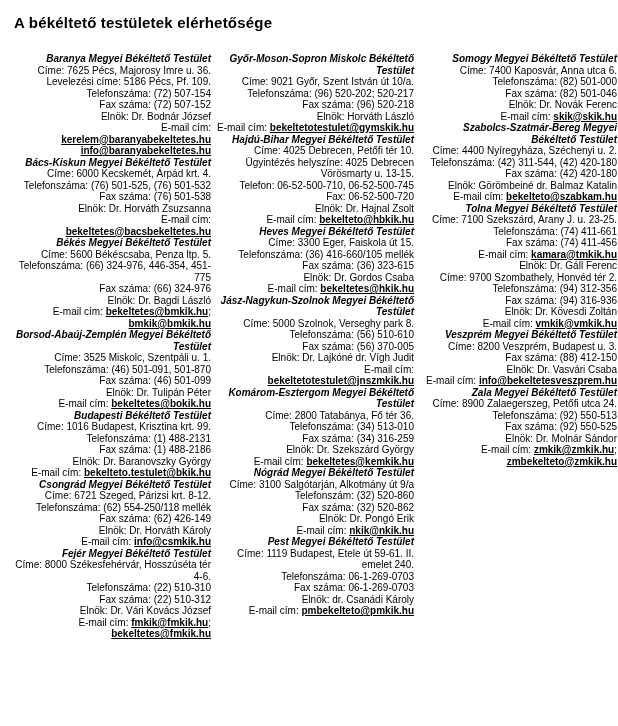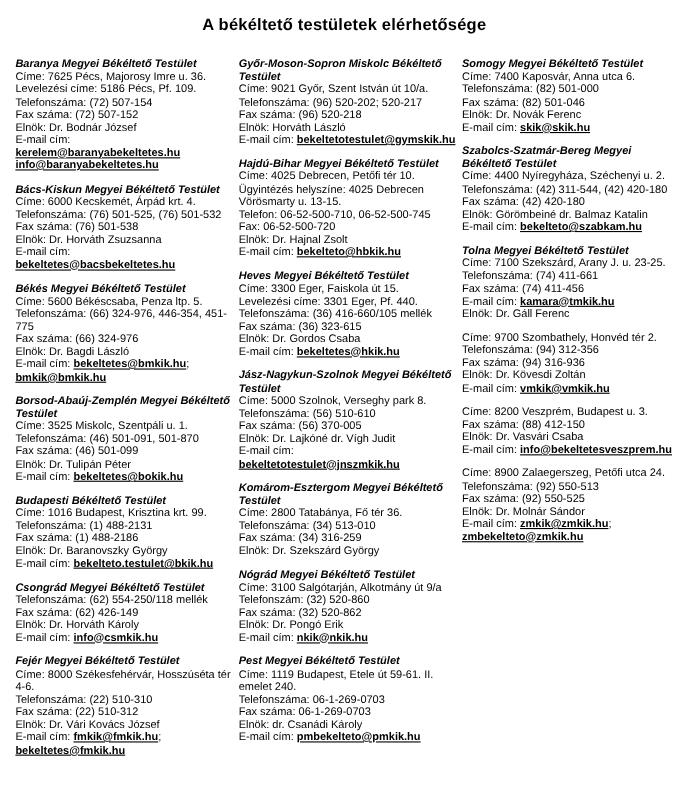--- a/index.html
+++ b/index.html
@@ -12,37 +12,36 @@
   }
   .page {
     box-sizing: border-box;
     width: 618px;
     height: 726px;
     padding: 12px 6px 8px 14px;
   }
   .page-title {
     font-size: 15px;
     font-weight: bold;
-    text-align: center;
     margin: 2px 0 22px 0;
     letter-spacing: 0.2px;
   }
   .columns {
     display: flex;
     gap: 6px;
     align-items: flex-start;
   }
   .column {
     flex: 0 0 197px;
     width: 197px;
   }
   .entry {
     font-size: 10px;
     line-height: 11.5px;
-    margin-bottom: 10px;
+    text-align: right;
   }
   .entry-name {
     font-weight: bold;
     font-style: italic;
   }
   .entry-line { }
   .email-link {
     font-weight: bold;
     text-decoration: underline;
     color: #000000;
@@ -91,20 +90,21 @@
         <div class="entry">
           <div class="entry-name">Budapesti Békéltető Testület</div>
           <div class="entry-line">Címe: 1016 Budapest, Krisztina krt. 99.</div>
           <div class="entry-line">Telefonszáma: (1) 488-2131</div>
           <div class="entry-line">Fax száma: (1) 488-2186</div>
           <div class="entry-line">Elnök: Dr. Baranovszky György</div>
           <div class="entry-line"><span>E-mail cím: </span><a class="email-link" href="mailto:bekelteto.testulet@bkik.hu">bekelteto.testulet@bkik.hu</a></div>
         </div>
         <div class="entry">
           <div class="entry-name">Csongrád Megyei Békéltető Testület</div>
+          <div class="entry-line">Címe: 6721 Szeged, Párizsi krt. 8-12.</div>
           <div class="entry-line">Telefonszáma: (62) 554-250/118 mellék</div>
           <div class="entry-line">Fax száma: (62) 426-149</div>
           <div class="entry-line">Elnök: Dr. Horváth Károly</div>
           <div class="entry-line"><span>E-mail cím: </span><a class="email-link" href="mailto:info@csmkik.hu">info@csmkik.hu</a></div>
         </div>
         <div class="entry">
           <div class="entry-name">Fejér Megyei Békéltető Testület</div>
           <div class="entry-line">Címe: 8000 Székesfehérvár, Hosszúséta tér 4-6.</div>
           <div class="entry-line">Telefonszáma: (22) 510-310</div>
           <div class="entry-line">Fax száma: (22) 510-312</div>
@@ -126,40 +126,40 @@
           <div class="entry-line">Címe: 4025 Debrecen, Petőfi tér 10.</div>
           <div class="entry-line">Ügyintézés helyszíne: 4025 Debrecen Vörösmarty u. 13-15.</div>
           <div class="entry-line">Telefon: 06-52-500-710, 06-52-500-745</div>
           <div class="entry-line">Fax: 06-52-500-720</div>
           <div class="entry-line">Elnök: Dr. Hajnal Zsolt</div>
           <div class="entry-line"><span>E-mail cím: </span><a class="email-link" href="mailto:bekelteto@hbkik.hu">bekelteto@hbkik.hu</a></div>
         </div>
         <div class="entry">
           <div class="entry-name">Heves Megyei Békéltető Testület</div>
           <div class="entry-line">Címe: 3300 Eger, Faiskola út 15.</div>
-          <div class="entry-line">Levelezési címe: 3301 Eger, Pf. 440.</div>
           <div class="entry-line">Telefonszáma: (36) 416-660/105 mellék</div>
           <div class="entry-line">Fax száma: (36) 323-615</div>
           <div class="entry-line">Elnök: Dr. Gordos Csaba</div>
           <div class="entry-line"><span>E-mail cím: </span><a class="email-link" href="mailto:bekeltetes@hkik.hu">bekeltetes@hkik.hu</a></div>
         </div>
         <div class="entry">
           <div class="entry-name">Jász-Nagykun-Szolnok Megyei Békéltető Testület</div>
           <div class="entry-line">Címe: 5000 Szolnok, Verseghy park 8.</div>
           <div class="entry-line">Telefonszáma: (56) 510-610</div>
           <div class="entry-line">Fax száma: (56) 370-005</div>
           <div class="entry-line">Elnök: Dr. Lajkóné dr. Vígh Judit</div>
           <div class="entry-line"><span>E-mail cím: </span><a class="email-link" href="mailto:bekeltetotestulet@jnszmkik.hu">bekeltetotestulet@jnszmkik.hu</a></div>
         </div>
         <div class="entry">
           <div class="entry-name">Komárom-Esztergom Megyei Békéltető Testület</div>
           <div class="entry-line">Címe: 2800 Tatabánya, Fő tér 36.</div>
           <div class="entry-line">Telefonszáma: (34) 513-010</div>
           <div class="entry-line">Fax száma: (34) 316-259</div>
           <div class="entry-line">Elnök: Dr. Szekszárd György</div>
+          <div class="entry-line"><span>E-mail cím: </span><a class="email-link" href="mailto:bekeltetes@kemkik.hu">bekeltetes@kemkik.hu</a></div>
         </div>
         <div class="entry">
           <div class="entry-name">Nógrád Megyei Békéltető Testület</div>
           <div class="entry-line">Címe: 3100 Salgótarján, Alkotmány út 9/a</div>
           <div class="entry-line">Telefonszám: (32) 520-860</div>
           <div class="entry-line">Fax száma: (32) 520-862</div>
           <div class="entry-line">Elnök: Dr. Pongó Erik</div>
           <div class="entry-line"><span>E-mail cím: </span><a class="email-link" href="mailto:nkik@nkik.hu">nkik@nkik.hu</a></div>
         </div>
         <div class="entry">
@@ -197,26 +197,28 @@
           <div class="entry-line">Elnök: Dr. Gáll Ferenc</div>
         </div>
         <div class="entry">
           <div class="entry-line">Címe: 9700 Szombathely, Honvéd tér 2.</div>
           <div class="entry-line">Telefonszáma: (94) 312-356</div>
           <div class="entry-line">Fax száma: (94) 316-936</div>
           <div class="entry-line">Elnök: Dr. Kövesdi Zoltán</div>
           <div class="entry-line"><span>E-mail cím: </span><a class="email-link" href="mailto:vmkik@vmkik.hu">vmkik@vmkik.hu</a></div>
         </div>
         <div class="entry">
+          <div class="entry-name">Veszprém Megyei Békéltető Testület</div>
           <div class="entry-line">Címe: 8200 Veszprém, Budapest u. 3.</div>
           <div class="entry-line">Fax száma: (88) 412-150</div>
           <div class="entry-line">Elnök: Dr. Vasvári Csaba</div>
           <div class="entry-line"><span>E-mail cím: </span><a class="email-link" href="mailto:info@bekeltetesveszprem.hu">info@bekeltetesveszprem.hu</a></div>
         </div>
         <div class="entry">
+          <div class="entry-name">Zala Megyei Békéltető Testület</div>
           <div class="entry-line">Címe: 8900 Zalaegerszeg, Petőfi utca 24.</div>
           <div class="entry-line">Telefonszáma: (92) 550-513</div>
           <div class="entry-line">Fax száma: (92) 550-525</div>
           <div class="entry-line">Elnök: Dr. Molnár Sándor</div>
           <div class="entry-line"><span>E-mail cím: </span><a class="email-link" href="mailto:zmkik@zmkik.hu">zmkik@zmkik.hu</a><span>; </span><a class="email-link" href="mailto:zmbekelteto@zmkik.hu">zmbekelteto@zmkik.hu</a></div>
         </div>
       </div>
   </div>
 </div>
 

